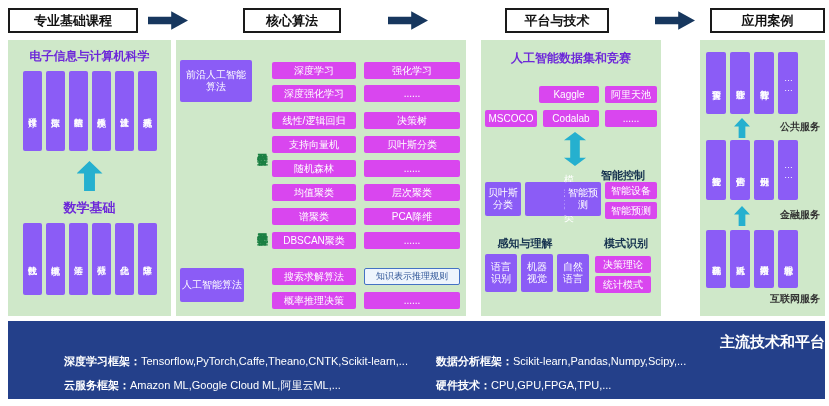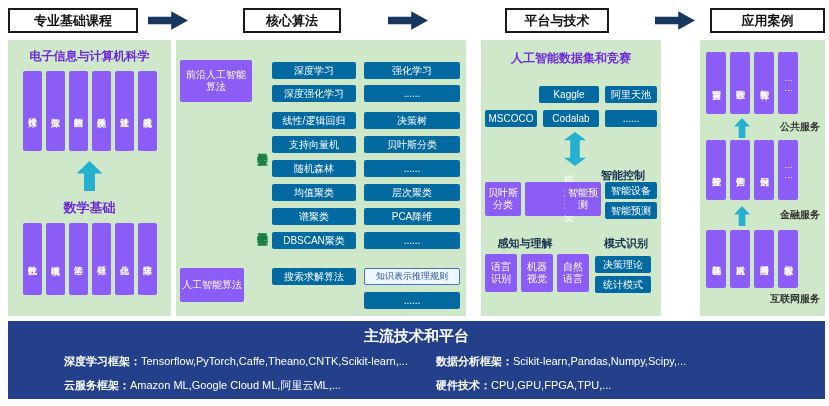--- a/index.html
+++ b/index.html
@@ -15,41 +15,41 @@
   
   .panel{position:absolute;top:40px;height:276px;background:#cfe8c9;}
   .p1{left:8px;width:163px;display:flex;flex-direction:column;align-items:center;}
   .p2{left:176px;width:290px;}
   .p3{left:481px;width:180px;}
   .p4{left:700px;width:125px;}
 
   .p-title{font-weight:bold;font-size:12px;color:#6d28d9;text-align:center;}
   .gbox{background:#8b5cf6;color:#fff;display:flex;align-items:center;justify-content:center;text-align:center;border-radius:2px;}
   .vbox{writing-mode:vertical-rl;text-orientation:upright;font-size:9px;line-height:1;}
-  .bbox{position:absolute;background:#0369a1;color:#fff;display:flex;align-items:center;justify-content:center;
+  .bbox{position:absolute;background:#d946ef;color:#fff;display:flex;align-items:center;justify-content:center;
         font-size:10px;height:17px;border-radius:2px;white-space:nowrap;}
   .lbox{background:#eef5fd;color:#2f5597;border:1px solid #4472c4;font-size:9px;}
   .boxrow{display:flex;gap:4px;margin-top:6px;}
   .arrow-up{background:#25b0cf;clip-path:polygon(50% 0,100% 42%,71% 42%,71% 100%,29% 100%,29% 42%,0 42%);}
   .arrow-updown{position:absolute;background:#25b0cf;
                 clip-path:polygon(50% 0,96% 24%,70% 24%,70% 76%,96% 76%,50% 100%,4% 76%,30% 76%,30% 24%,4% 24%);}
   .vlabel{position:absolute;writing-mode:vertical-rl;text-orientation:upright;font-weight:bold;color:#1a7f42;
           font-size:11px;display:flex;align-items:center;justify-content:center;}
   .gleft{position:absolute;font-size:10px;padding:2px;line-height:1.25;}
   .sec-label{position:absolute;font-weight:bold;font-size:11px;color:#16324f;text-align:center;}
   .wrapbox{position:absolute;font-size:10px;line-height:1.25;padding:2px;}
   .p4 .vrow{position:absolute;display:flex;gap:4px;left:6px;}
   .p4 .vrow .gbox{width:20px;}
   .p4 .dots{width:14px;}
   .p4 .r-label{position:absolute;right:5px;font-weight:bold;font-size:10px;color:#333;}
   .p4 .arrow-up{position:absolute;left:34px;width:16px;height:20px;}
 
   
   .bottom{position:absolute;left:8px;top:321px;width:817px;height:78px;background:#24408a;color:#fff;}
-  .bottom-title{position:absolute;top:6px;left:0;width:100%;text-align:center;font-weight:bold;font-size:15px;}
+  .bottom-title{position:absolute;top:12px;left:0;width:100%;text-align:right;font-weight:bold;font-size:15px;}
   .bitem{position:absolute;font-size:11px;white-space:nowrap;}
   .blabel{font-weight:bold;}
 </style>
 </head>
 <body>
 
 <div class="stage">
 
   <div class="hdr-box" style="left:8px;width:130px;">专业基础课程</div>
   <div class="arrow-right" style="left:148px;"></div>
@@ -102,20 +102,21 @@
 
     <div class="bbox" style="left:96px;top:144px;width:84px;">均值聚类</div>
     <div class="bbox" style="left:188px;top:144px;width:96px;">层次聚类</div>
     <div class="bbox" style="left:96px;top:168px;width:84px;">谱聚类</div>
     <div class="bbox" style="left:188px;top:168px;width:96px;">PCA降维</div>
     <div class="bbox" style="left:96px;top:192px;width:84px;">DBSCAN聚类</div>
     <div class="bbox" style="left:188px;top:192px;width:96px;">......</div>
 
     <div class="bbox" style="left:96px;top:228px;width:84px;">搜索求解算法</div>
     <div class="bbox lbox" style="left:188px;top:228px;width:96px;">知识表示推理规则</div>
+    <div class="bbox" style="left:96px;top:252px;width:84px;">概率推理决策</div>
     <div class="bbox" style="left:188px;top:252px;width:96px;">......</div>
   </div>
 
   <div class="panel p3">
     <div class="p-title" style="position:absolute;top:10px;left:0;width:100%;">人工智能数据集和竞赛</div>
 
     <div class="bbox" style="left:58px;top:46px;width:60px;">Kaggle</div>
     <div class="bbox" style="left:124px;top:46px;width:52px;">阿里天池</div>
     <div class="bbox" style="left:4px;top:70px;width:52px;">MSCOCO</div>
     <div class="bbox" style="left:62px;top:70px;width:56px;">Codalab</div>

